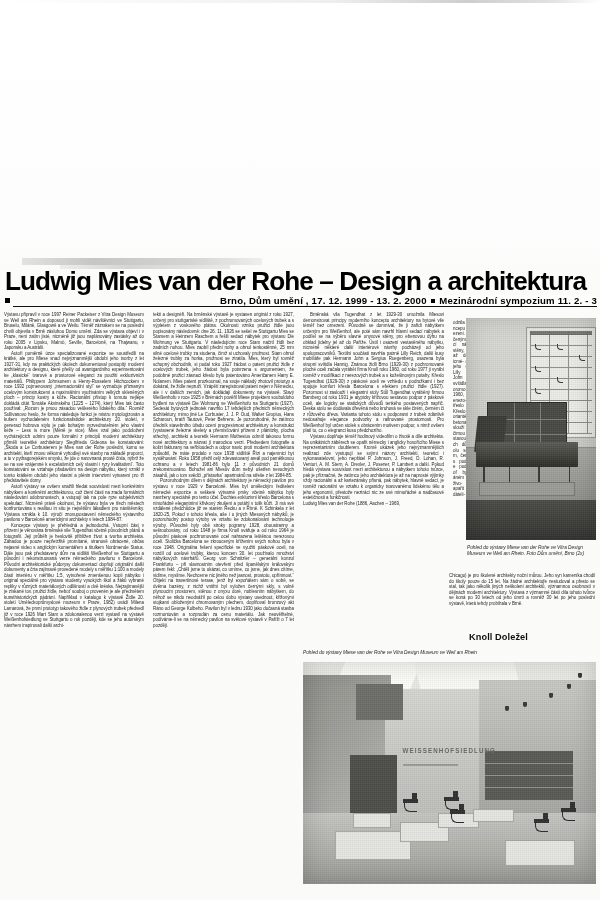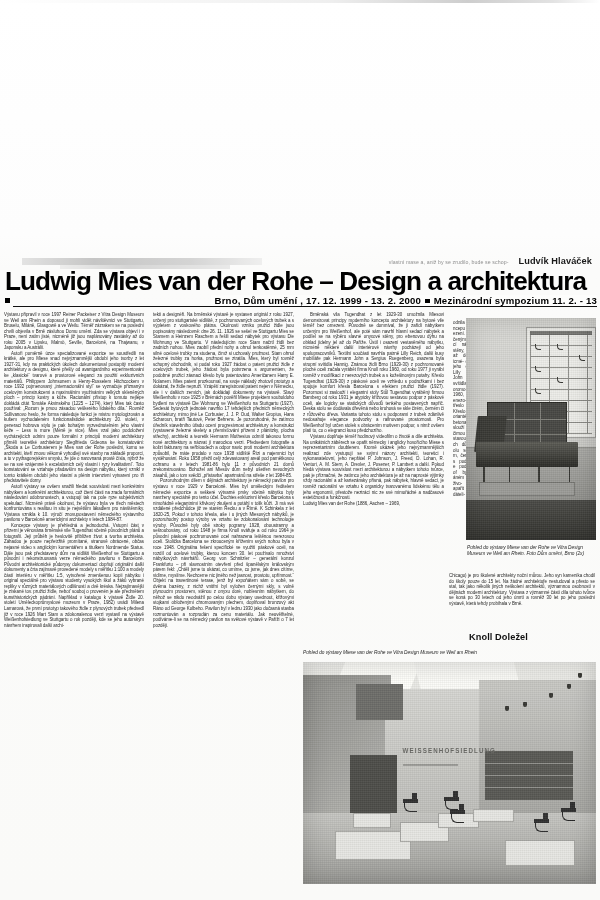--- a/index.html
+++ b/index.html
@@ -240,31 +240,27 @@
 </head>
 <body>
 
 <div id="page">
 
   <div id="scan-tint"></div>
   <div id="scan-edge-top"></div>
   <div id="bleed"></div>
   <div id="bleed2"></div>
 
-  <div class="byline-row">
-    <span class="prev-line">vlastní mase a, aniž by se zrudilo, bude se schop-</span>
-    <span class="byline-author">Ludvík Hlaváček</span>
-  </div>
 
   <div class="headline">Ludwig Mies van der Rohe – Design a architektura</div>
 
   <div class="sub-row">
     <span class="sub-bullet"></span>
     <span class="sub-rule"></span>
-    <span class="sub-text"><span>Brno, Dům umění , 17. 12. 1999 - 13. 2. 2000</span><span class="sq"></span><span>Mezinárodní sympozium 11. 2. - 13</span></span>
+    <span class="sub-text"><span>Brno, Dům umění , 17. 12. 1999 - 13. 2. 2000</span><span class="sq"></span><span>Mezinárodní sympozium 11. 2. - 3</span></span>
   </div>
 
   <div class="cols">
 
     <div class="col" id="col1">
       <p class="noindent">Výstavu připravil v roce 1997 Reiner Packeiser z Vitra Design Museum ve Weil am Rhein a doposud ji mohli vidět návštěvníci ve Stuttgartu, Bruselu, Miláně, Glasgowě a ve Weilu. Téměř zázrakem se na poslední chvíli objevila v Brně zásluhou Domu umění. Zda se výstava objeví i v Praze, není zatím jisté, nicméně již jsou naplánovány zastávky až do roku 2005 v Lipsku, Malmö, Seville, Barceloně, na Thajwanu, v Japonsku a Austrálii.</p>
       <p>Autoři poměrně úzce specializované expozice se soustředili na krátké, ale pro Miese snad nejvýznamnější období jeho tvorby z let 1927-31, kdy na praktických úkolech dokumentoval postupitý moderní architektury a designu, které přešly od avantgardního experimentování ke „klasické“ tvarové a prostorové eleganci za použití exkluzivních materiálů. Philippem Johnsonem a Henry-Russelem Hitchcockem v roce 1932 pojmenovaný „internacionální styl“ se vyznačuje přiznaným ocelovým konstrukcemi a maximálním využíváním velkých skleněných ploch – princip kostry a kůže. Racionální přístup k tomuto nejlépe dokládá citát Tomáše Akvinského (1225 – 1274), který Mies tak často používal: „Rozum je prvou zásadou veškerého lidského díla.“ Rovněž Sullivanovo heslo, že forma následuje funkci je mistru mytologizován a kultem vychodaleném funkcionalistické architektury 20. století, v generaci hobrova stylu je pak bohatým vyzvednutelném jeho vlastní kéže – Less is more (Méně je více). Mies vzal jako podoložení vycházejících odním pouze formální z principů moderní architektury přiměli teoretiké architektury Sieglfrieda Gideona ke konstatování: „Škoda a Le Corbusierem je Mies van der Rohe poslední, komu se architekti, kteří znovu věkomě vyhodlejí své stavby na základě proporcí, a to v pythagorejském smyslu, že jde o narovnaná prostě čísla, nýbrž že se na své vzájemné k excelativních celý vlastní i ryzy kvalitativní“. Toto konstatování se vztahuje přadavším na design nábytku, který vznikl v tomto krátkém období jeho vlastní a plénin intenzivní vytvarení pro tři představitele domy.</p>
       <p>Autoři výstavy se ovšem snažili hledat souvislosti mezi konkrétním nábytkem a konkrétní architekturou, což čtení části na zrada formálních následování odobronostech, a vstupují tak na pole ryze subjektivních spekulací. Nicméně právě okolnost, že výstavu byla ve třech městech konfrontována s realitou in situ je největším lákadlem pro návštěvníky. Výstava vznikla k 10. výročí znovupostavení německého výstavního pavilonu v Barceloně americkými architekty v letech 1984-87.</p>
       <p>Koncepce výstavy je přehledná a jednoduchá. Vstupní část v přízemí je věnována brněnské vile Tugendhat včetně původních plánů a fotografií. Její průběh je heslovitě přiblížen život a tvorba architekta. Záhadou je pouze nepřetržitě promítané, stranově obrácené, občas nejasné video s anglickým komentářem a titulkem Nordmende Status. Dále jsou pak představeny dům na sídlišti Weißenhof ve Stuttgartu a původní i rekonstruovaná verze německého pavilonu v Barceloně. Původní architektonické půdorysy dokumentací dopňují originální další dokumenty a črta zajímavě provedené modely s měřítku 1:100 a modely částí interiéru v měřítku 1:5, vytvořené zmenšenou kopii nábytku i original speciálně pro výstavu studenty vysokých škol a žáků vybrané repliky v různých materiálových odlišností a dvě kréska. Nejzajímavější je získané tov. pružici židle, nebot' souboj o provenén je ale předmětem kunsthistorických pádrání. Například v katalogu k výstavě Židle 20. století Uměleckoprůmyslové muzeum v Praze, 1982) uvádí Milena Lamarová, že první prototyp takového židle z plynových trubek předvedl již v roce 1926 Mart Stam a zdokonalenou verzi vystavil na výstavě Weißenhofsiedlung ve Stuttgartu o rok později, kde se jeho autorským návrhem inspirovali další archi-</p>
     </div>

